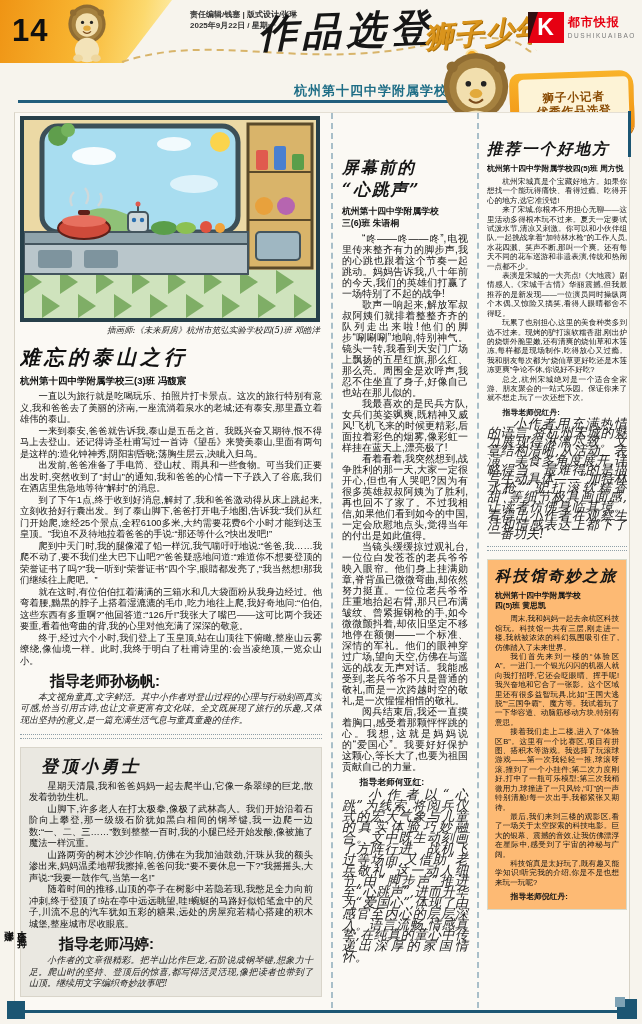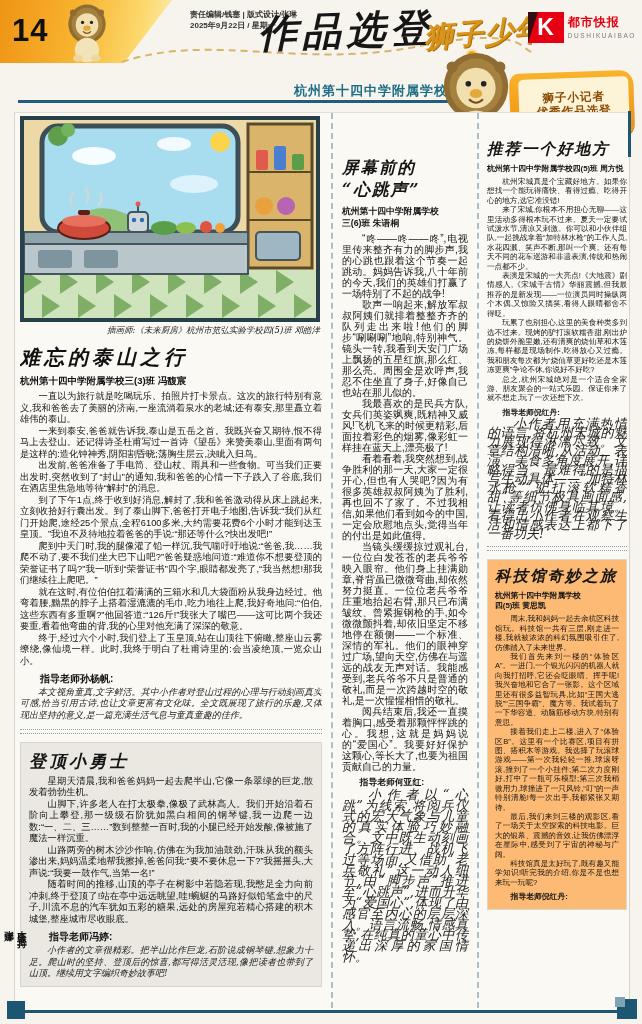--- a/index.html
+++ b/index.html
@@ -52,26 +52,26 @@
   .col-right{position:absolute;left:472px;top:0px;width:140px;height:895px;overflow:hidden;}
   
   .illust{width:292px;height:198px;border:4px solid #27404a;background:#ecd9a5;}
   .illust svg{display:block;}
   .illust-caption{font-size:8.5px;text-align:right;margin:3px 2px 7px 0;font-family:"DejaVu Serif",serif;font-style:italic;color:#1a1a1a;}
   .a-title-l{font-size:20px;font-family:"DejaVu Serif",serif;font-weight:bold;font-style:italic;
     letter-spacing:4px;color:#111;margin:0 0 4px;}
   .byline{font-size:9.5px;font-weight:bold;color:#111;margin-bottom:3px;}
   .body-l p{font-size:9.3px;line-height:11.5px;text-align:justify;text-indent:2em;margin:0;}
   .teacher{margin-top:5px;}
-  .t-label{font-weight:bold;font-size:10px;text-indent:2em;margin:0 0 1px;}
+  .t-label{font-weight:bold;font-size:15px;text-indent:2em;margin:0 0 1px;}
   .t-comment{font-family:"DejaVu Serif",serif;font-style:italic;font-size:9px;line-height:11.3px;
     text-indent:2em;text-align:justify;color:#222;margin:0;}
   .dot-sep{height:3px;border-top:1px dotted #8fa0a8;border-bottom:1px dotted #8fa0a8;margin:8px 0;}
   .gray-box{background:#eae8e1;border:1px solid #d9d5ca;padding:7px 8px;}
-  .a-title-l2{font-size:17px;font-family:"DejaVu Serif",serif;font-weight:bold;font-style:italic;letter-spacing:3px;margin:0 0 3px;}
+  .a-title-l2{font-size:17px;font-family:"DejaVu Serif",serif;font-weight:bold;font-style:italic;letter-spacing:3px;margin:0 12px 3px;}
   
   .m-spacer{height:44px;}
   .a-title-m{font-size:16.5px;font-family:"DejaVu Serif",serif;font-weight:bold;font-style:italic;
     letter-spacing:2px;line-height:22px;margin:0 0 5px;}
   .byline-m{font-size:8.8px;font-weight:bold;line-height:11.5px;margin-bottom:4px;}
   .body-m p{font-size:10px;line-height:11px;text-align:justify;text-indent:2em;margin:0;}
   .teacher-m .t-label{font-size:8.8px;}
   .teacher-m .t-comment{font-size:13px;line-height:10.8px;}
   
   .r-spacer{height:26px;}

